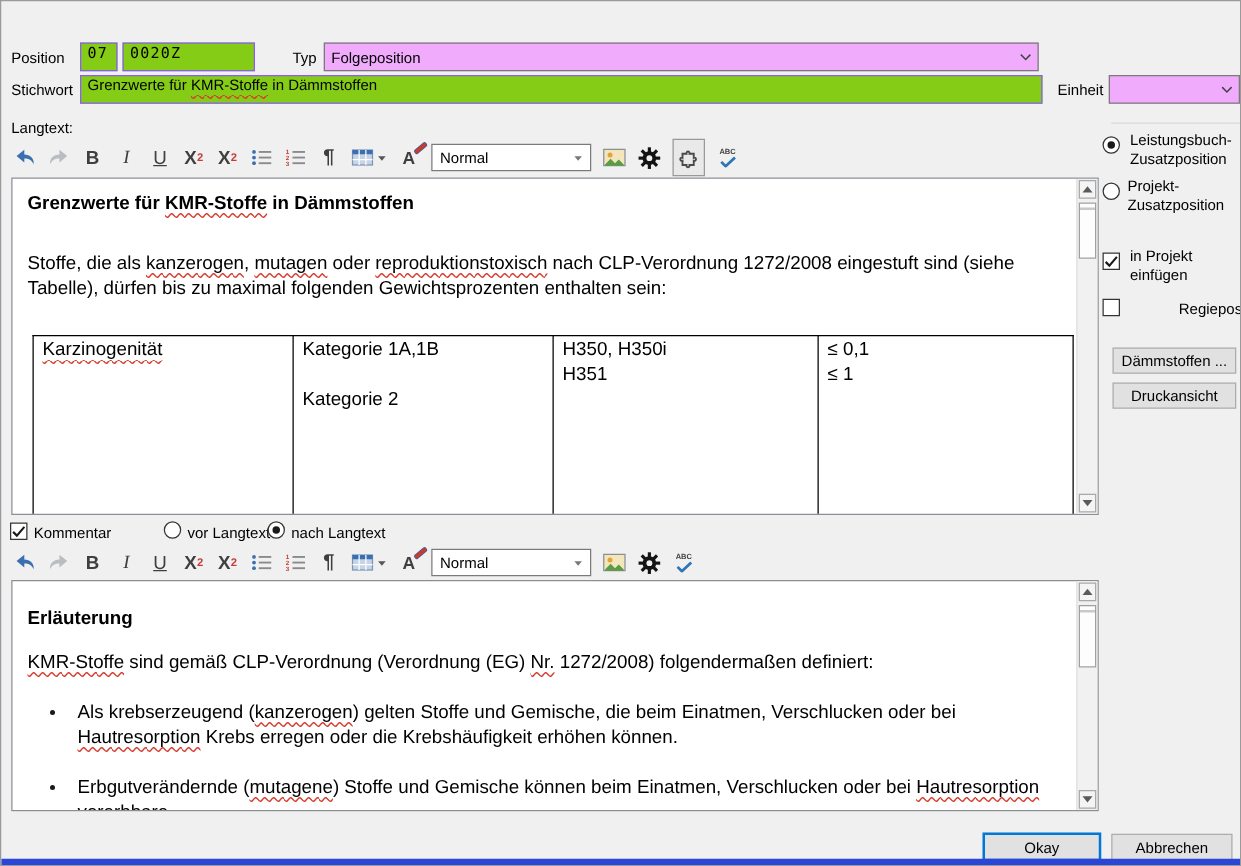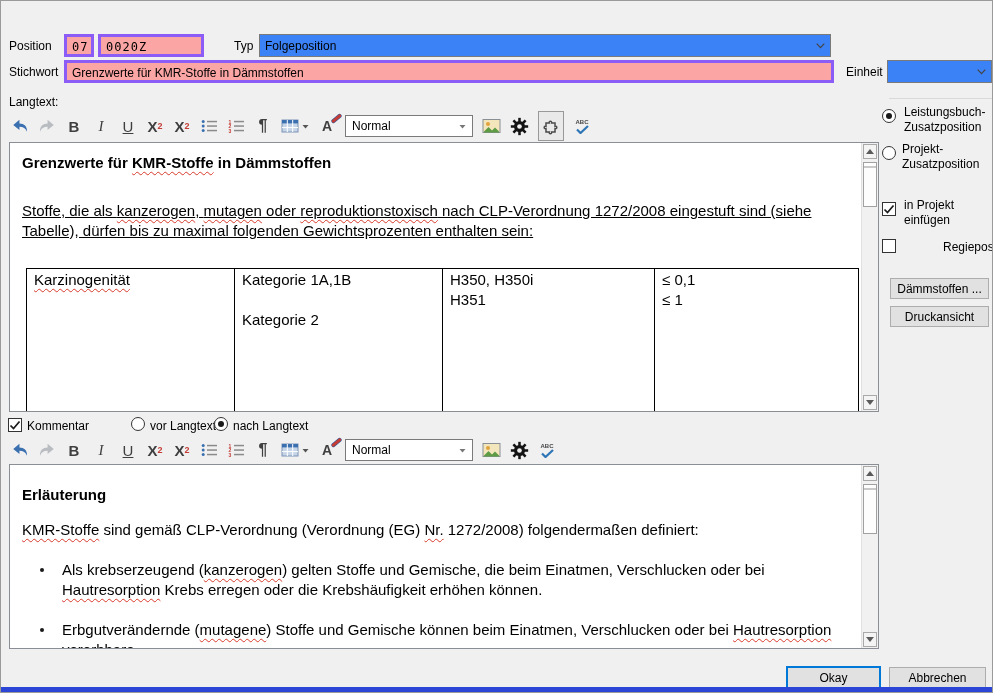--- a/index.html
+++ b/index.html
@@ -11,24 +11,24 @@
   .appicon{position:absolute;left:9px;top:7px;width:16px;height:16px;
     background:linear-gradient(135deg,#bfe3ee 0%,#7fc0d8 35%,#2d6f9e 70%,#1c4a74 100%);
     border:1px solid #555;box-sizing:border-box;}
   .wtitle{position:absolute;left:34px;top:8px;font-size:12px;}
   .winbtn{position:absolute;top:0;width:46px;height:30px;display:flex;align-items:center;justify-content:center;}
   .minglyph{width:10px;height:1px;background:#000;}
   .maxglyph{width:9px;height:9px;border:1px solid #000;}
   .closeglyph{font-size:13px;line-height:13px;}
   
   .lbl{position:absolute;font-size:12px;white-space:pre-line;}
-  .field{position:absolute;background:#fca5a5;border:3px solid #8b5cf6;box-sizing:border-box;
-    font-size:12px;display:flex;align-items:flex-end;padding:0 5px;overflow:hidden;}
+  .field{position:absolute;background:#84cc16;border:1px solid #8b5cf6;box-sizing:border-box;
+    font-size:12px;display:flex;align-items:flex-start;padding:0 5px;overflow:hidden;}
   .mono{font-family:"DejaVu Sans Mono","Liberation Mono",monospace;letter-spacing:1px;}
-  .selectbox{position:absolute;background:#3b82f6;border:1px solid #7a7a7a;box-sizing:border-box;
+  .selectbox{position:absolute;background:#f0abfc;border:1px solid #7a7a7a;box-sizing:border-box;
     font-size:12px;display:flex;align-items:center;padding:0 5px;justify-content:space-between;}
   .chev{width:9px;height:6px;flex:0 0 auto;}
   .btn{position:absolute;background:#e1e1e1;border:1px solid #adadad;box-sizing:border-box;
     font-size:12px;display:flex;align-items:center;justify-content:center;}
   .btn.default{border:2px solid #0078d7;}
   
   .radio{position:absolute;width:14px;height:14px;border:1px solid #333;border-radius:50%;
     background:#fff;display:flex;align-items:center;justify-content:center;box-sizing:border-box;}
   .radio .dot{width:6px;height:6px;border-radius:50%;background:#1a1a1a;display:none;}
   .radio.on .dot{display:block;}
@@ -221,21 +221,21 @@
       <span class="abctxt">ABC</span>
       <svg width="13" height="9" viewBox="0 0 13 9">
           <polyline points="1,4.5 4.5,8 12,1" fill="none" stroke="#2e75b6" stroke-width="2.2"></polyline>
         </svg>
     </div>
   </div>
 
   <div class="editor" style="left:8px;top:141px;width:870px;height:270px;">
     <div class="edinner">
       <div style="position:absolute;left:12px;top:10px;font-weight:bold;"><span class="rb">Grenzwerte für </span><span class="rb rw">KMR-Stoffe</span><span class="rb"> in Dämmstoffen</span></div>
-      <div style="position:absolute;left:12px;top:58px;width:830px;text-decoration:underline;"><span>Stoffe, die als </span><span class="rw">kanzerogen</span><span>, </span><span class="rw">mutagen</span><span> oder </span><span class="rw">reproduktionstoxisch</span><span> nach CLP-Verordnung 1272/2008 eingestuft sind (siehe Tabelle), dürfen bis zu maximal folgenden Gewichtsprozenten enthalten sein:</span></div>
+      <div style="position:absolute;left:12px;top:58px;width:830px;"><span>Stoffe, die als </span><span class="rw">kanzerogen</span><span>, </span><span class="rw">mutagen</span><span> oder </span><span class="rw">reproduktionstoxisch</span><span> nach CLP-Verordnung 1272/2008 eingestuft sind (siehe Tabelle), dürfen bis zu maximal folgenden Gewichtsprozenten enthalten sein:</span></div>
       <table class="doc-table" style="left:16px;top:125px;width:832px;">
         <colgroup>
             <col style="width:208px">
             <col style="width:208px">
             <col style="width:212px">
             <col style="width:204px">
           </colgroup>
         <tbody>
         <tr style="height:150px;">
           <td><span><span class="rw">Karzinogenität</span></span></td>

